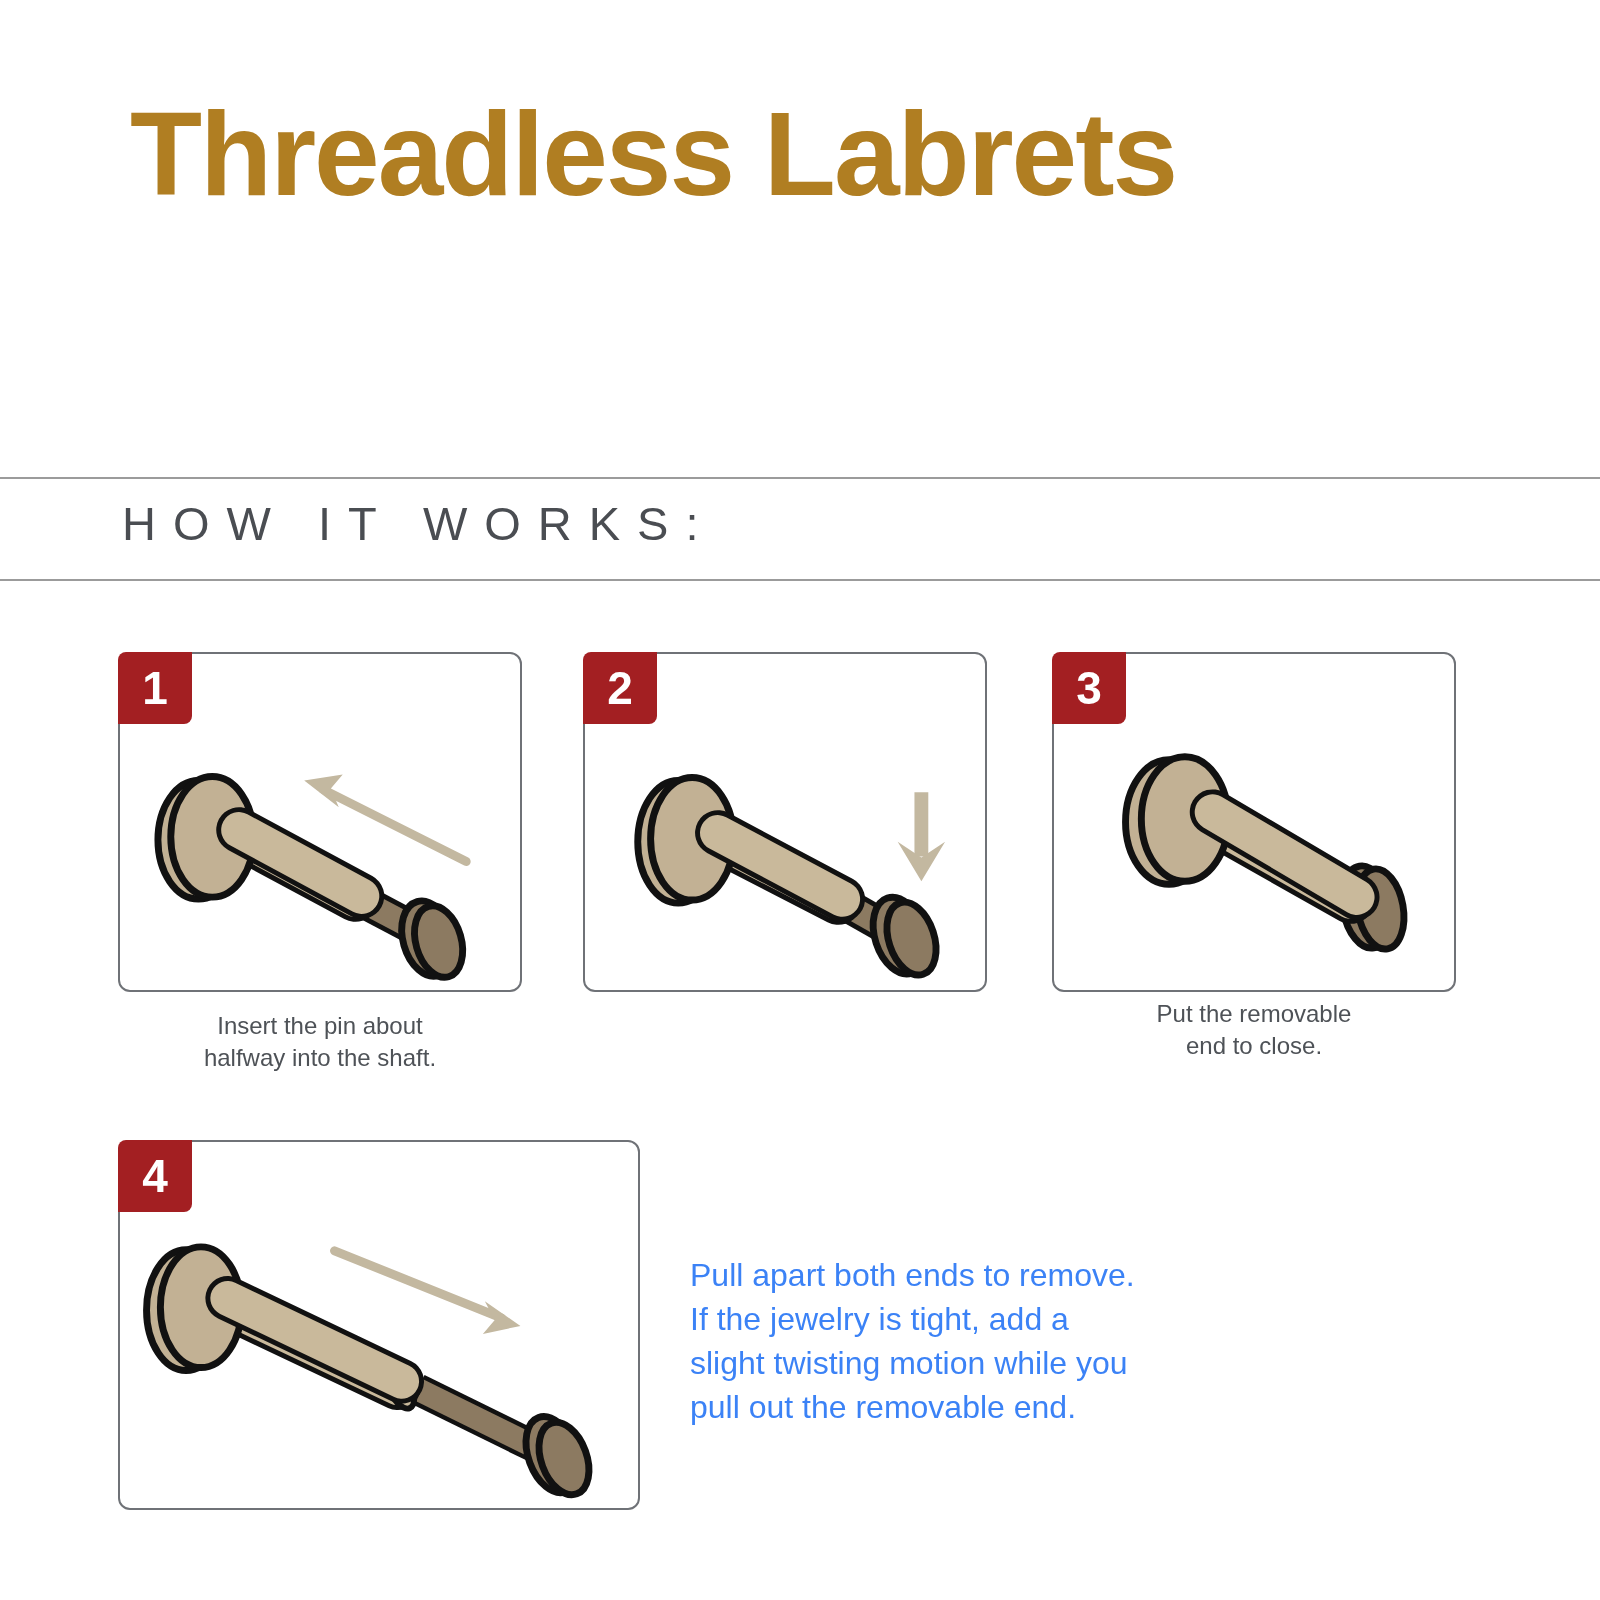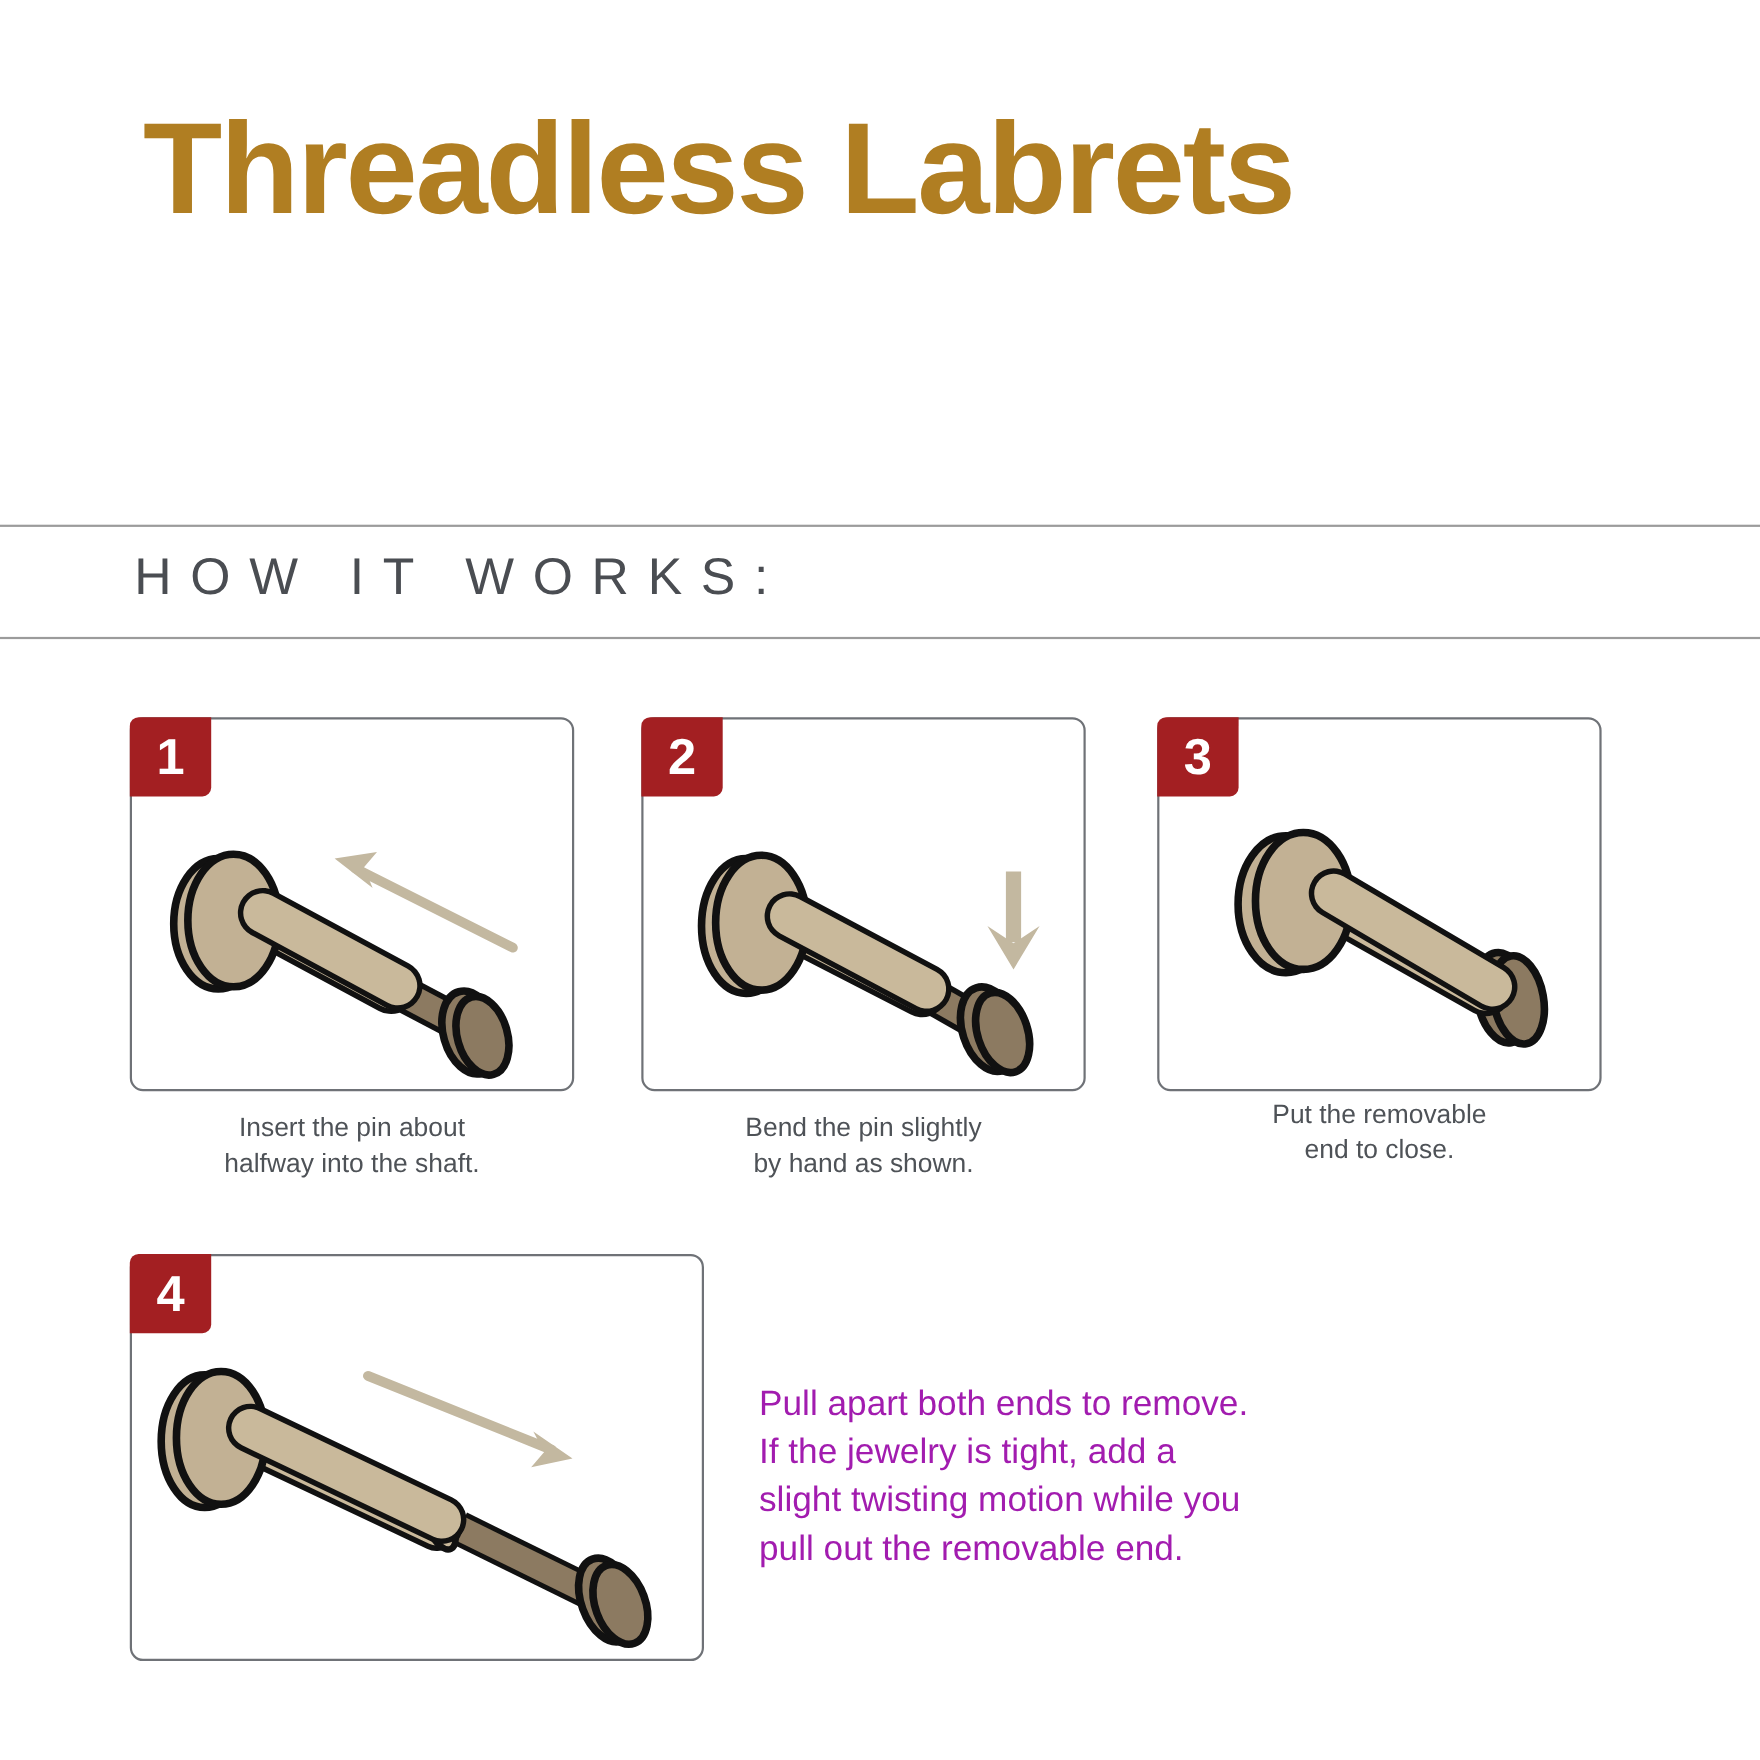--- a/index.html
+++ b/index.html
@@ -112,21 +112,21 @@
   .caption.c3 { left: 1052px; top: 998px; width: 404px; }
 
   .caption-4 {
     position: absolute;
     left: 690px;
     top: 1253px;
     width: 470px;
     font-family: "Liberation Sans", sans-serif;
     font-size: 32px;
     line-height: 1.38;
-    color: #a21caf;
+    color: #3b82f6;
     text-align: left;
     white-space: pre-line;
   }
 </style>
 </head>
 <body>
 
 <div id="page">
 
   <div class="title-block">
@@ -196,22 +196,20 @@
         <g>
           <ellipse cx="108" cy="187" rx="42" ry="62" fill="#C2B194" stroke="#111111" stroke-width="7"></ellipse>
         </g>
         <g>
           <path d="M 134 181 L 260 248" stroke="#111111" stroke-width="46" stroke-linecap="round"></path>
           <path d="M 134 181 L 260 248" stroke="#C9B99B" stroke-width="36" stroke-linecap="round"></path>
         </g>
       </svg>
     </div>
   </div>
-  <div class="caption c2">Bend the pin slightly
-by hand as shown.</div>
 
   <div class="panel p3">
     <div class="badge">3</div>
     <div class="art">
       <svg viewBox="0 0 404 340" preserveAspectRatio="xMidYMid meet">
         <g>
           <ellipse cx="116" cy="170" rx="44" ry="63" fill="#C2B194" stroke="#111111" stroke-width="7"></ellipse>
         </g>
         <g>
           <ellipse cx="316" cy="256" rx="24" ry="42" transform="rotate(-10 316 256)" fill="#8C7A61" stroke="#111111" stroke-width="7"></ellipse>

